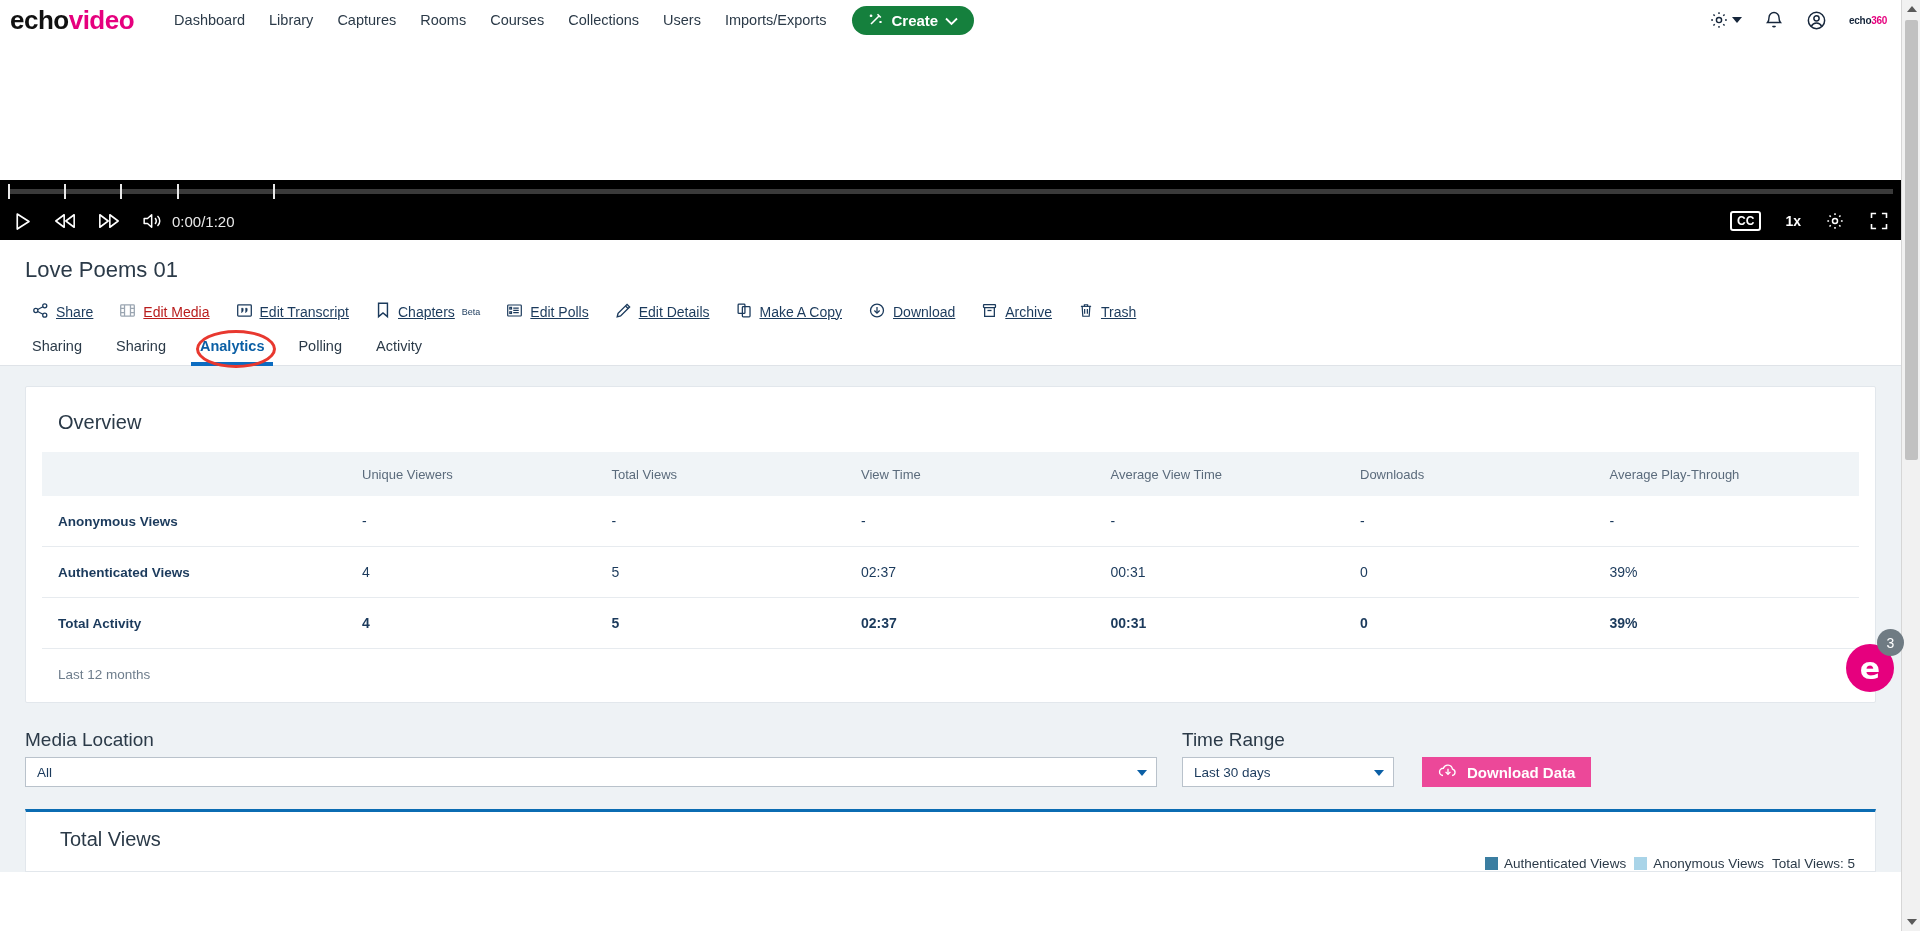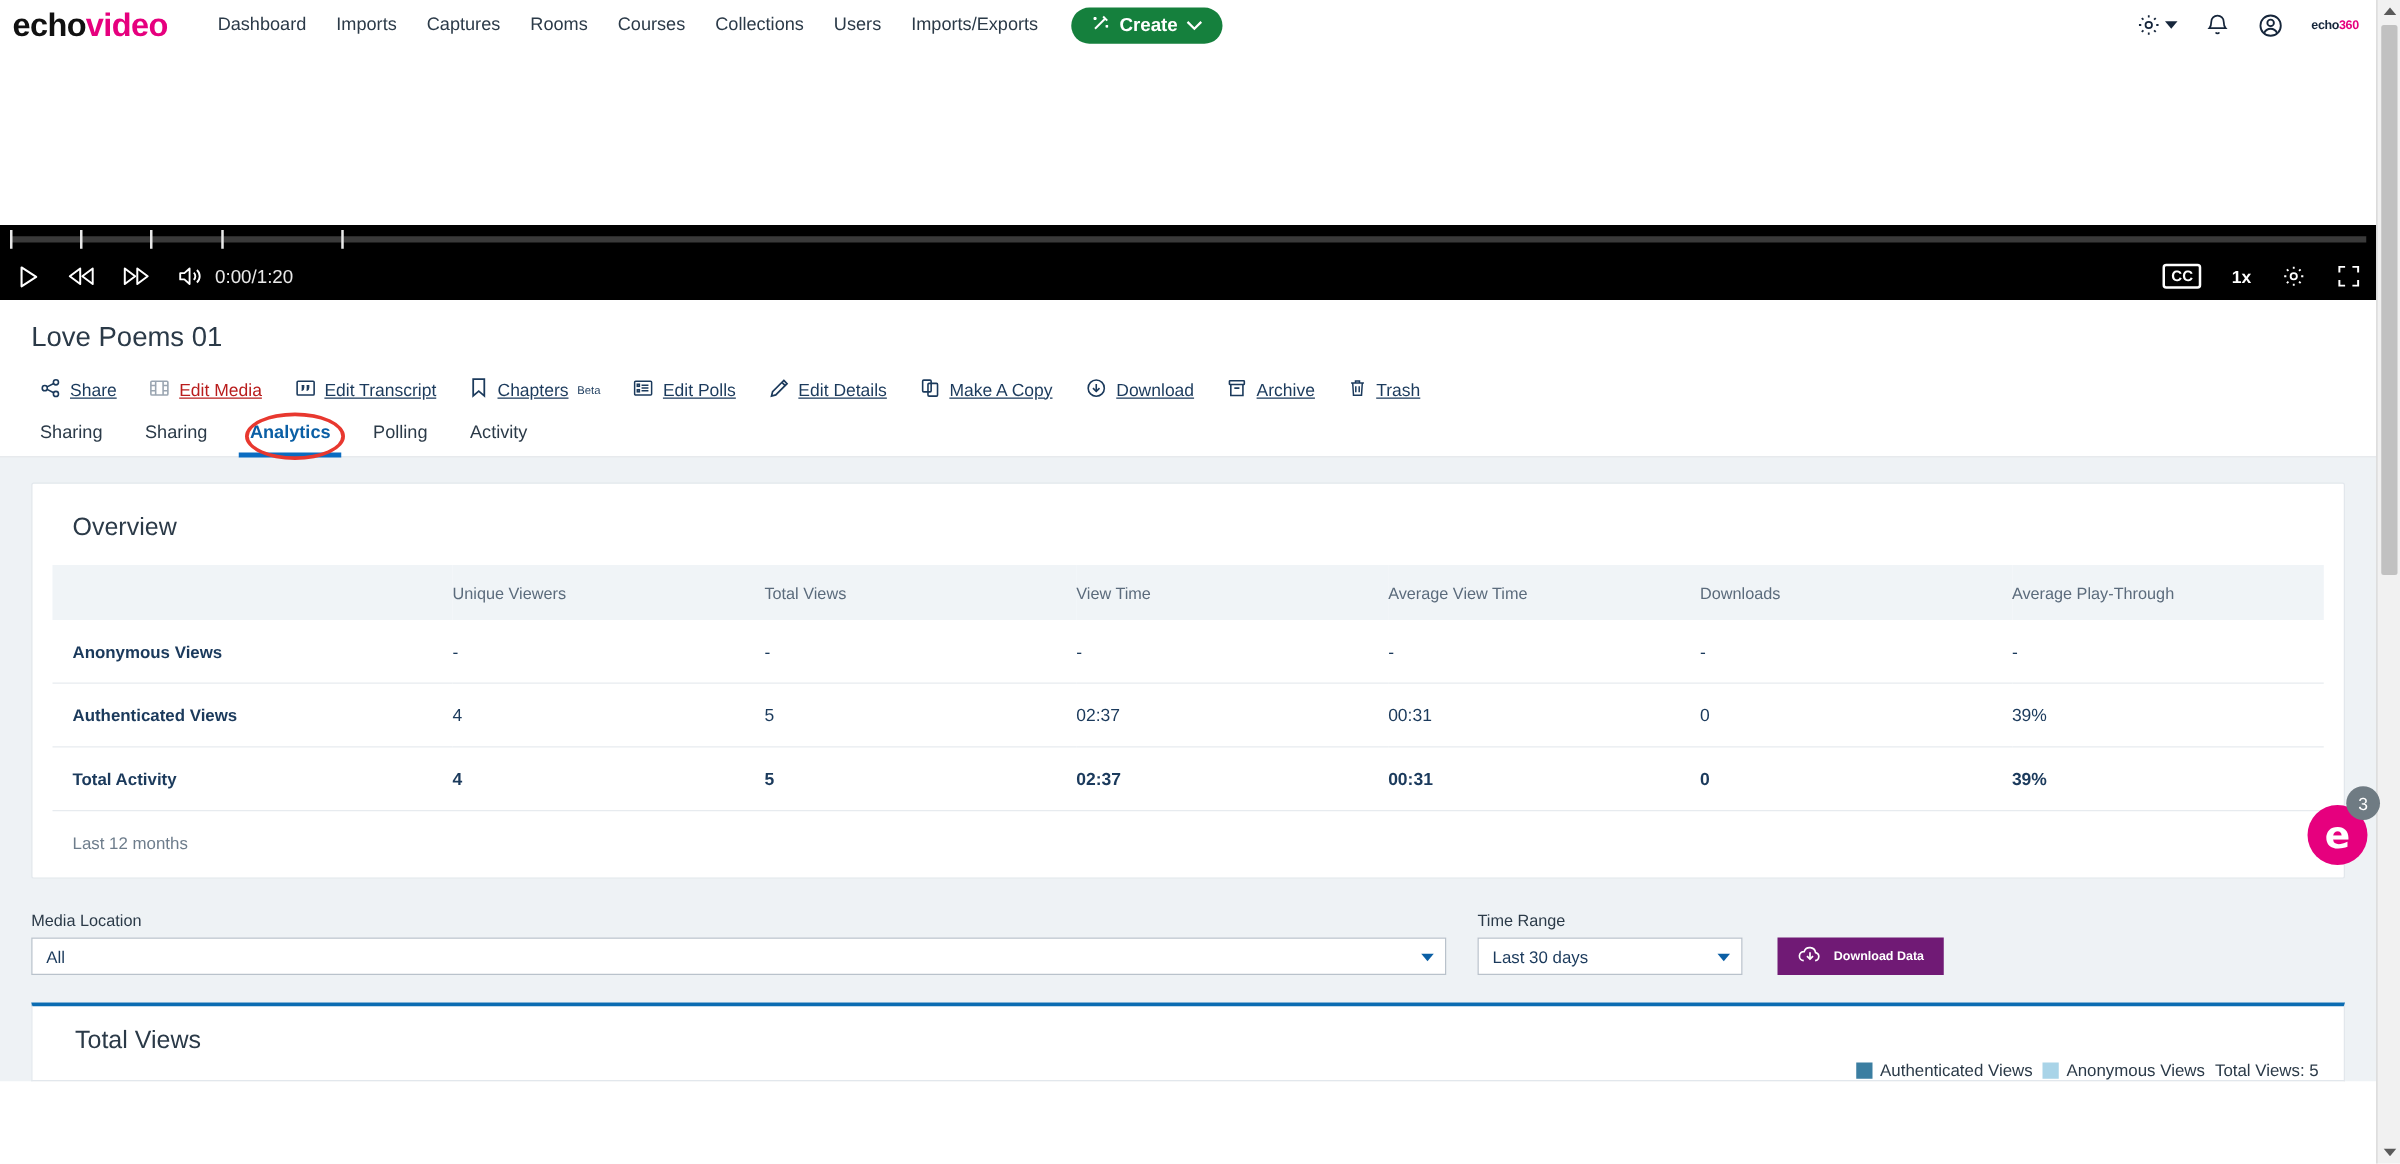--- a/index.html
+++ b/index.html
@@ -154,38 +154,38 @@
     color: #6e7d8c; font-size: 13.5px; padding: 18px 0 20px 16px;
     border-top: 1px solid #e7ebef;
   }
 
   
   .filters {
     display: flex; align-items: flex-end; padding: 26px 25px 0 25px;
     background: #eef2f5;
   }
   .field { display: flex; flex-direction: column; }
-  .field-label { font-size: 13px; color: #2b3a48; margin-bottom: 6px; }
+  .field-label { font-size: 19px; color: #2b3a48; margin-bottom: 6px; }
   .select {
     position: relative; height: 30px; background: #ffffff;
     border: 1px solid #b9c2cb; display: flex; align-items: center;
     padding: 0 26px 0 11px; font-size: 13.5px; color: #1b3a5c; cursor: pointer;
   }
   .select .arrow {
     position: absolute; right: 9px; top: 50%; margin-top: -2px;
     width: 0; height: 0;
     border-left: 5px solid transparent; border-right: 5px solid transparent;
     border-top: 6px solid #0b5fa5;
   }
   .field.media { width: 1132px; }
   .field.time { width: 212px; margin-left: 25px; }
   .dl-btn {
-    margin-left: 28px; height: 30px; background: #701a75; color: #fff;
+    margin-left: 28px; height: 30px; background: #ec4899; color: #fff;
     display: flex; align-items: center; gap: 9px;
-    padding: 0 16px; font-size: 10px; font-weight: bold; cursor: pointer;
+    padding: 0 16px; font-size: 15px; font-weight: bold; cursor: pointer;
     white-space: nowrap;
   }
 
   
   .tv-card {
     margin: 22px 25px 0 25px; background: #ffffff;
     border: 1px solid #e2e7ec; border-top: 3px solid #0b6cb2;
     padding: 16px 20px 0 20px;
     display: flex; align-items: flex-start;
   }
@@ -242,21 +242,21 @@
 <body>
 
 <div id="root">
 
   <div class="topnav">
     <div class="brand">
       <span class="echo">echo</span><span class="video">video</span>
     </div>
     <div class="navlinks">
       <div class="navlink">Dashboard</div>
-      <div class="navlink">Imports</div>
+      <div class="navlink">Library</div>
       <div class="navlink">Captures</div>
       <div class="navlink">Rooms</div>
       <div class="navlink">Courses</div>
       <div class="navlink">Collections</div>
       <div class="navlink">Users</div>
       <div class="navlink">Imports/Exports</div>
     </div>
     <div class="create-btn">
       <span>
         <svg width="16" height="16" viewBox="0 0 16 16" fill="none" stroke="#fff" stroke-width="1.6">

